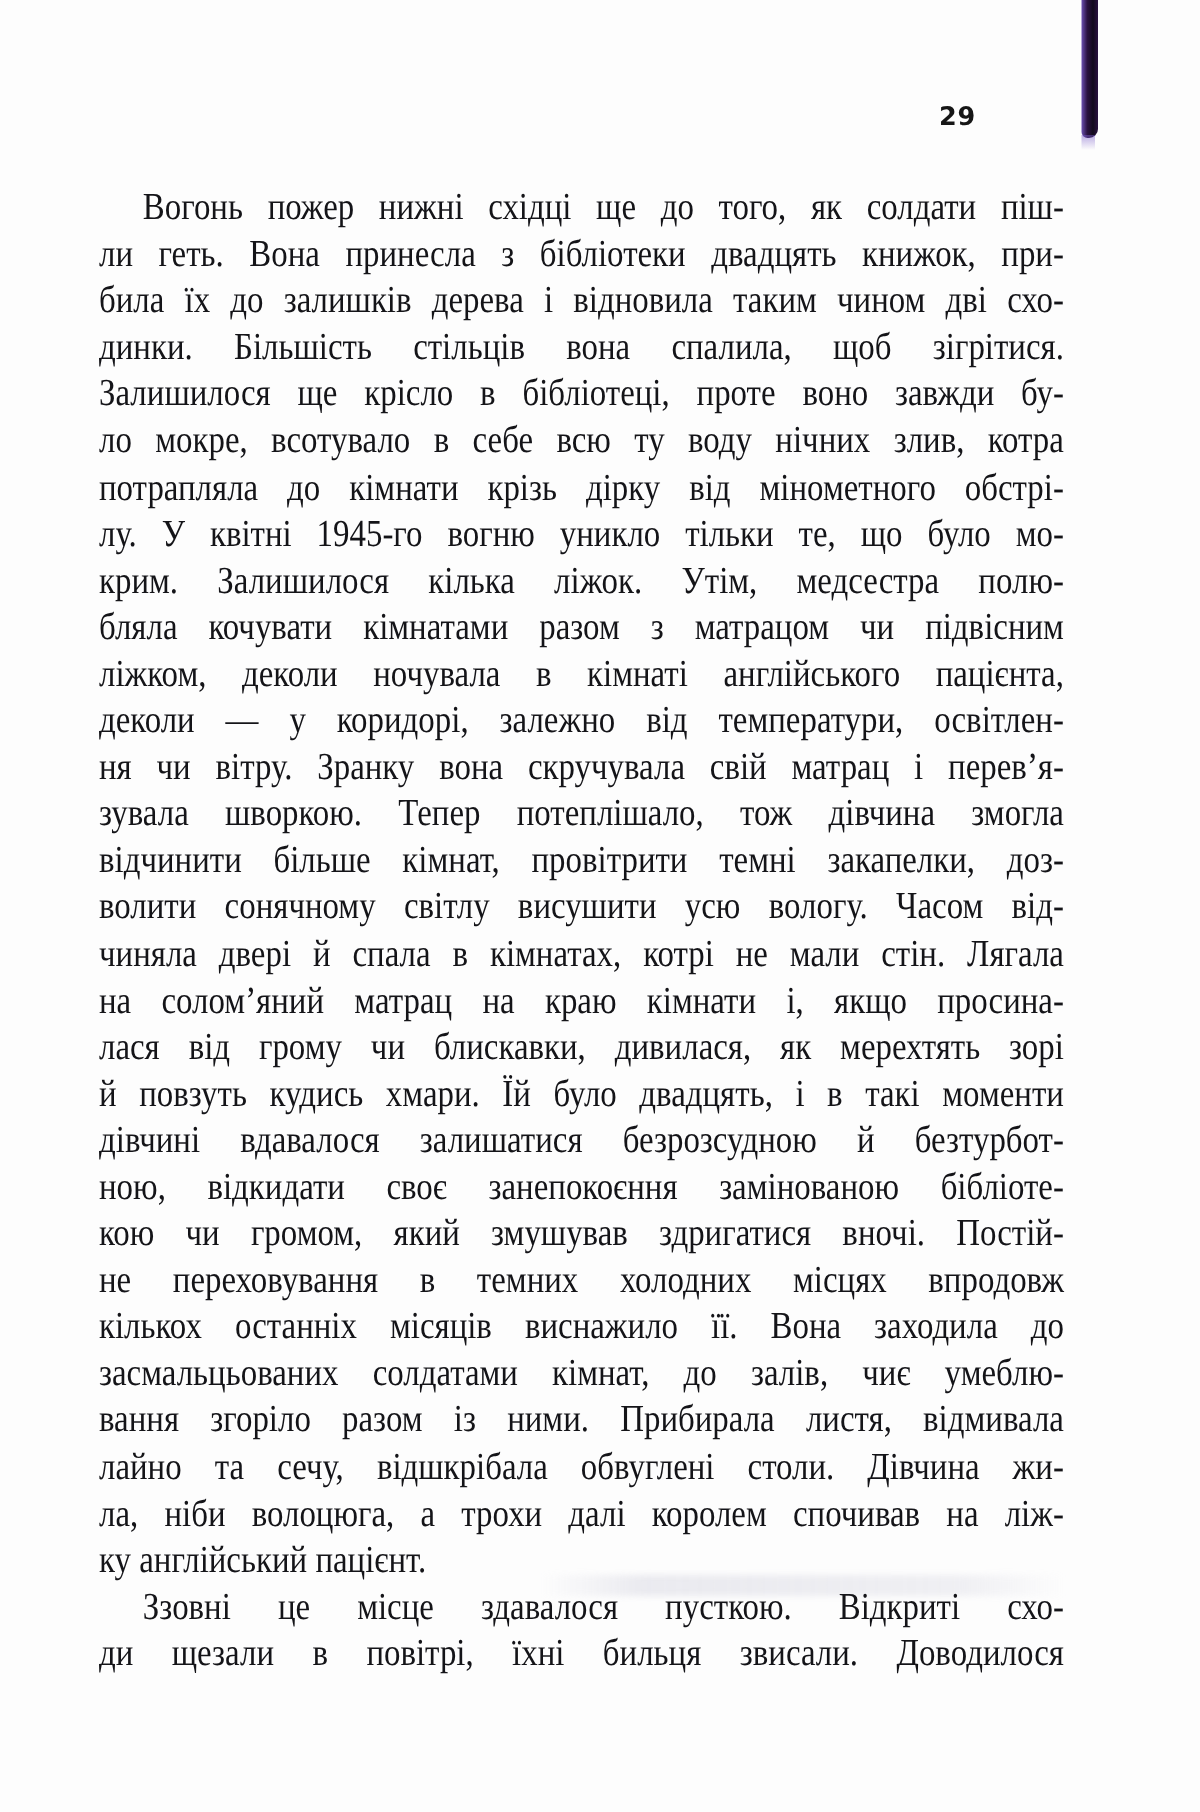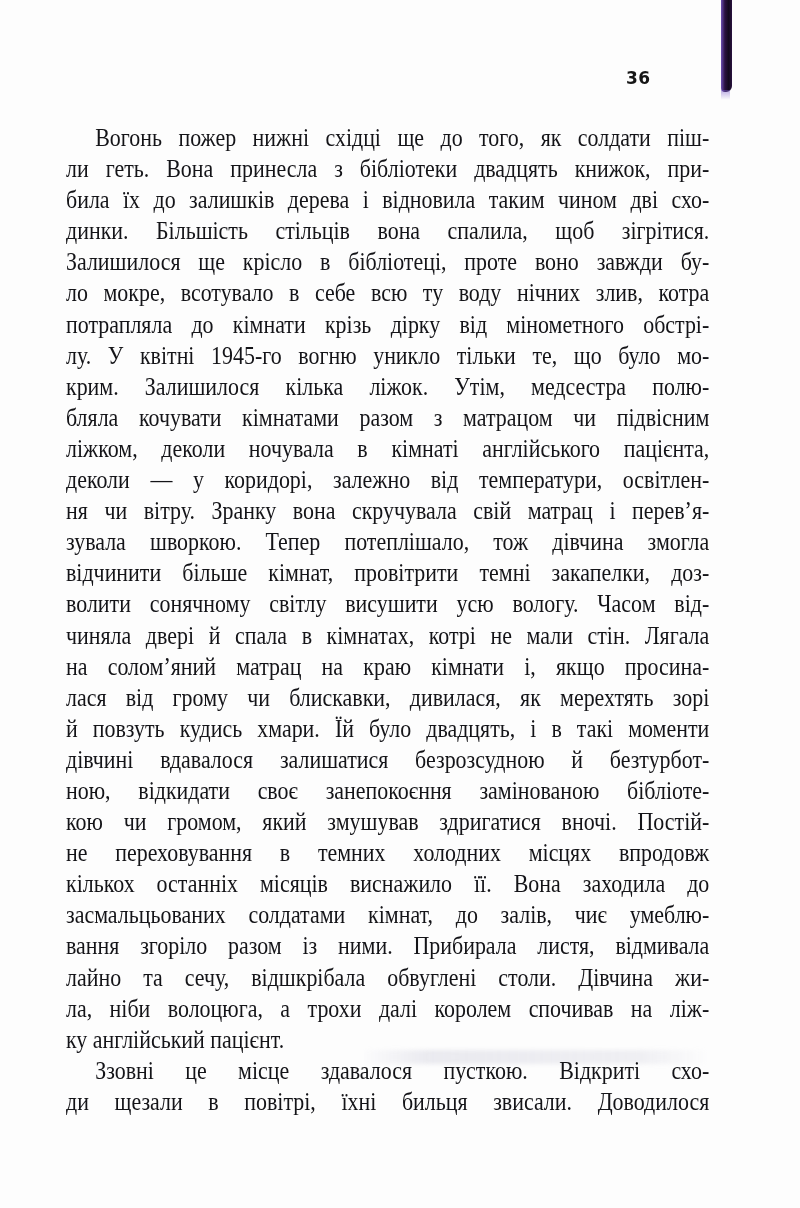--- a/index.html
+++ b/index.html
@@ -77,21 +77,21 @@
       height: 14px;
       background: linear-gradient(to right, rgba(200,200,215,0) 0%, rgba(200,200,215,0.35) 20%, rgba(200,200,215,0.25) 80%, rgba(200,200,215,0) 100%);
       filter: blur(2px);
     }
   </style>
 </head>
 <body>
 
 <div class="edge-bar"></div>
 
-<div class="page-number">36</div>
+<div class="page-number">29</div>
 
 <div class="bleed"></div>
 
 <div class="text-block">
 
   <span class="line indent">Вогонь пожер нижні східці ще до того, як солдати піш-</span>
   <span class="line">ли геть. Вона принесла з бібліотеки двадцять книжок, при-</span>
   <span class="line">била їх до залишків дерева і відновила таким чином дві схо-</span>
   <span class="line">динки. Більшість стільців вона спалила, щоб зігрітися.</span>
   <span class="line">Залишилося ще крісло в бібліотеці, проте воно завжди бу-</span>

